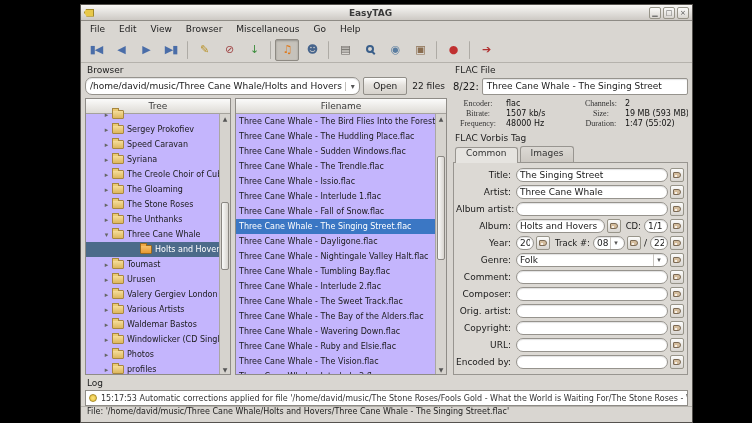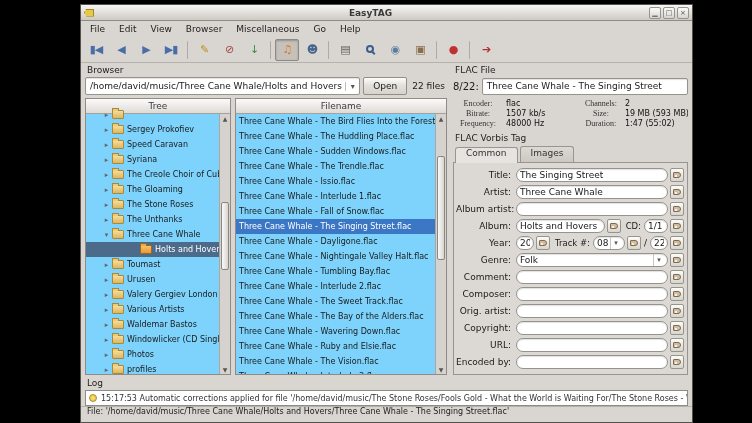--- a/index.html
+++ b/index.html
@@ -36,31 +36,31 @@
                      right:-2px; bottom:-4px; transform:rotate(-45deg); }
 
   
   .content { flex:1 1 auto; min-height:0; display:flex; gap:6px; padding:1px 4px 2px 4px; }
   .left-col { width:362px; flex:0 0 362px; display:flex; flex-direction:column; min-height:0; }
   .right-col { flex:1; display:flex; flex-direction:column; min-height:0; min-width:0; }
   .frame-label { font-size:9px; color:#222; margin:1px 0 1px 2px; height:11px; flex:0 0 11px; }
 
   
   .path-row { display:flex; align-items:center; gap:3px; margin-bottom:3px; height:18px; flex:0 0 18px; }
-  .combo { flex:1; height:18px; background:#fff; border:1px solid #96938d; border-radius:2px;
+  .combo { flex:1; height:18px; background:#fff; border:1px solid #96938d; border-radius:7px;
            display:flex; align-items:center; box-shadow:inset 0 1px 1px rgba(0,0,0,.12); min-width:0; }
   .combo-text { flex:1; padding:0 4px; font-size:9px; white-space:nowrap; overflow:hidden; }
   .combo-arrow { width:14px; flex:0 0 14px; border-left:1px solid #c2bfba; text-align:center; color:#555; font-size:8px; }
   .btn { height:18px; padding:0 9px; font-size:9px; display:flex; align-items:center; color:#222;
          border:1px solid #918e88; border-radius:2px; background:linear-gradient(#fdfdfc,#e4e1dc 45%,#d6d2cc); }
   .files-count { font-size:9px; padding:0 2px; white-space:nowrap; }
 
   
   .panels { flex:1; display:flex; gap:4px; min-height:0; }
-  .panel { border:1px solid #8f8c87; background:#7dd3fc; display:flex; flex-direction:column; min-height:0; }
+  .panel { border:1px solid #8f8c87; background:#c4b5fd; display:flex; flex-direction:column; min-height:0; }
   .tree-panel { width:146px; flex:0 0 146px; }
   .file-panel { flex:1; min-width:0; }
   .panel-header { height:15px; flex:0 0 15px; text-align:center; font-size:9px; color:#3a3a3a; line-height:14px;
                   background:linear-gradient(#fbfbfa,#dedbd6); border-bottom:1px solid #a5a29c; }
   .panel-body { flex:1; display:flex; min-height:0; }
   .rows { flex:1; overflow:hidden; min-width:0; }
   .tree-rows { margin-top:-7px; }
   .vscroll { width:11px; flex:0 0 11px; background:#d6d3ce; border-left:1px solid #aaa7a2;
              display:flex; flex-direction:column; position:relative; }
   .vstep { height:9px; font-size:6px; text-align:center; color:#555; line-height:9px; }

